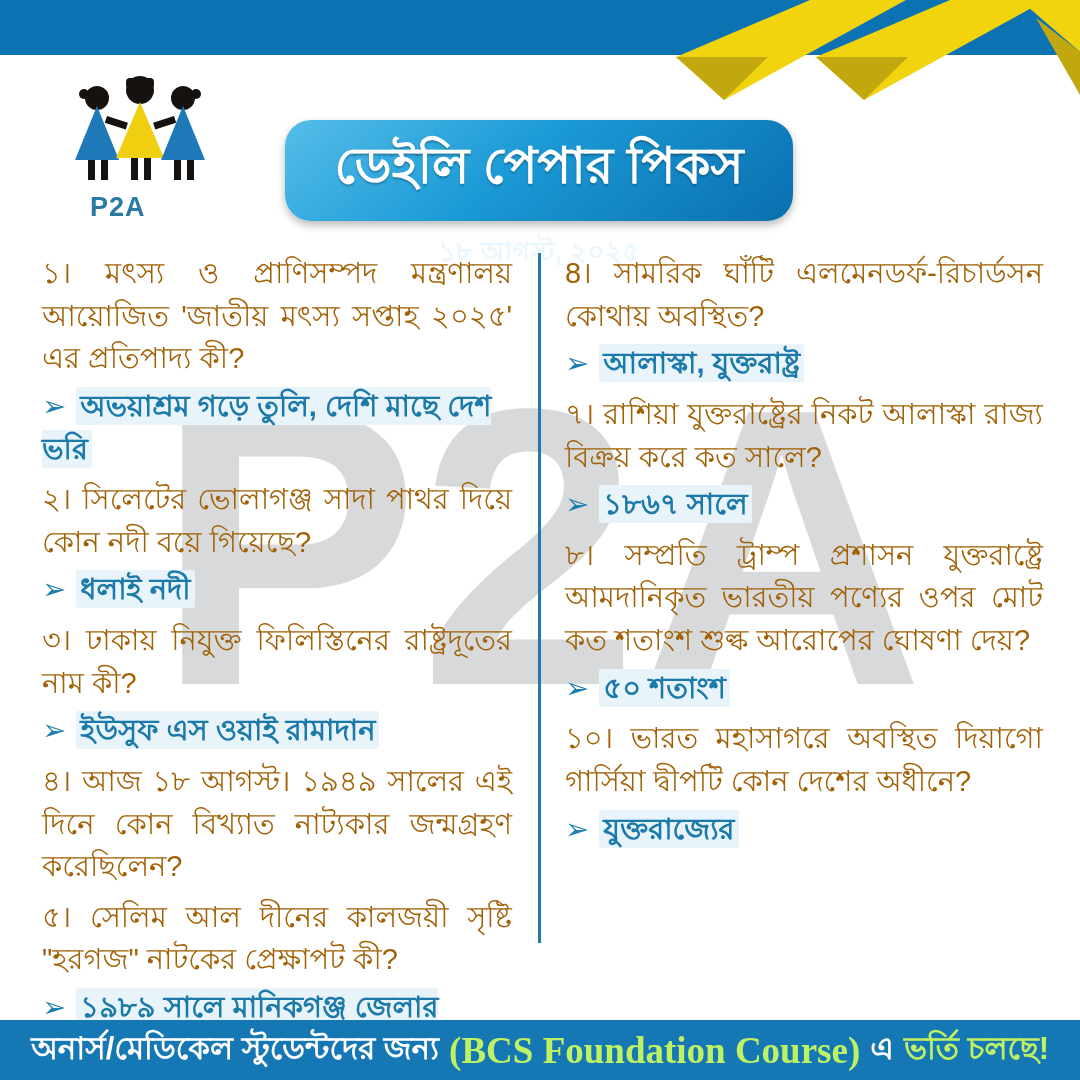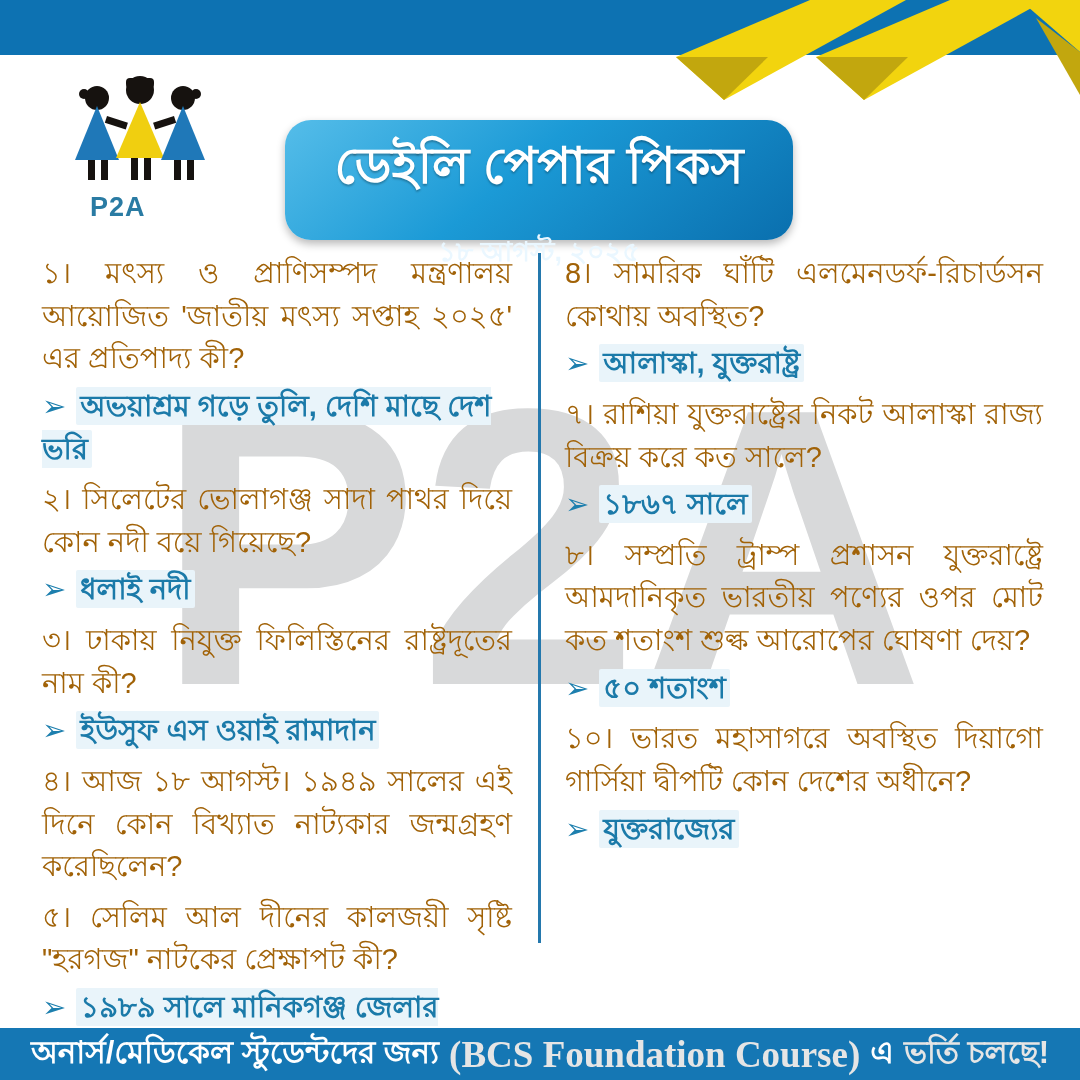--- a/index.html
+++ b/index.html
@@ -23,21 +23,21 @@
   
   .logo { position:absolute; left:52px; top:72px; width:175px; text-align:center; }
   .logo svg { display:block; margin:0 auto; }
   .logo-text {
     margin-top:2px; text-align:left; padding-left:38px;
     color:#2a7ba3; font-weight:bold; font-size:27px; letter-spacing:1px;
   }
 
   
   .banner {
-    position:absolute; left:285px; top:120px; width:508px; height:120px;
+    position:absolute; left:285px; top:120px; width:508px; height:101px;
     border-radius:26px;
     background:linear-gradient(140deg,#55bde9 0%,#1b9ad6 45%,#0a6fae 100%);
     box-shadow:0 4px 8px rgba(0,0,0,0.28);
     color:#ffffff; text-align:center;
   }
   .banner-title { font-size:50px; font-weight:bold; margin-top:8px; text-shadow:0 2px 2px rgba(0,0,0,0.25); }
   .banner-date  { font-size:27px; font-weight:bold; color:#eaf7ff; margin-top:20px; }
 
   
   .watermark {
@@ -62,28 +62,28 @@
   }
   .a {
     color:#1b7aa9; font-size:29px; font-weight:700;
     line-height:1.47; margin-bottom:5px;
   }
   .a .arrow { color:#1d7fae; margin-right:10px; font-weight:400; }
   .a .hl { background:#e9f4fa; padding:3px 4px; border-radius:2px; }
 
   
   .footer {
-    position:absolute; left:0; bottom:0; width:1080px; height:52px;
+    position:absolute; left:0; bottom:0; width:1080px; height:60px;
     background:#1577b4; z-index:2;
     display:flex; align-items:center; justify-content:center;
     white-space:nowrap;
   }
   .footer span { margin:0 5px; }
   .f-white { color:#ffffff; font-size:31px; font-weight:700; }
-  .f-yellow { color:#e5e5e5; font-size:31px; font-weight:700; }
+  .f-yellow { color:#bef264; font-size:31px; font-weight:700; }
   .f-latin { font-family:"Liberation Serif", serif; font-size:37px; font-weight:700; }
 </style>
 </head>
 <body>
 
 <div class="topbar"></div>
 
 <svg class="ribbon" viewBox="0 0 410 135" xmlns="http://www.w3.org/2000/svg">
   <polygon points="140,0 236,0 54,100 6,57" fill="#f2d40e"></polygon>
   <polygon points="6,57 98,57 54,100" fill="#c2a70e"></polygon>

